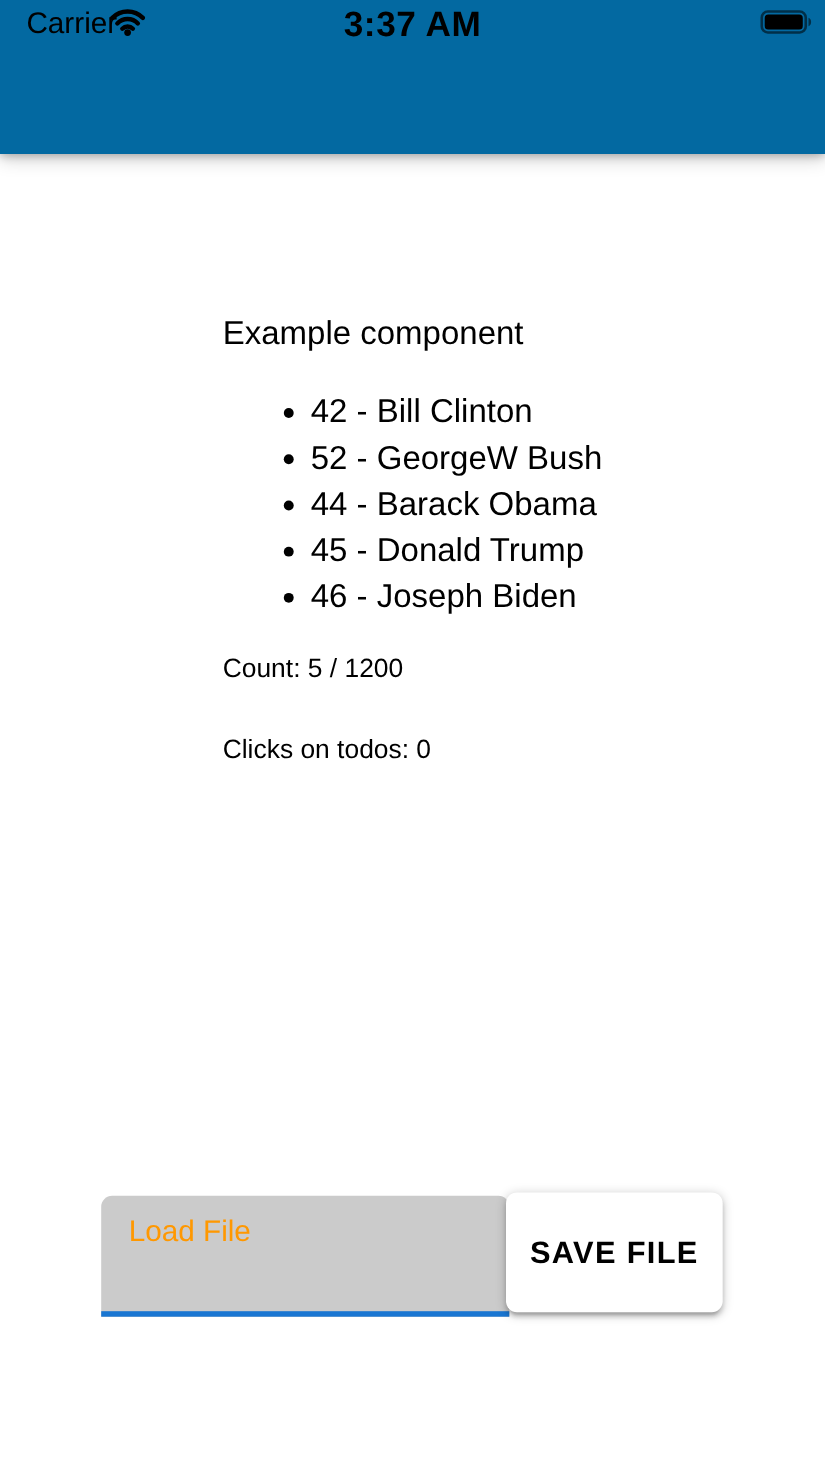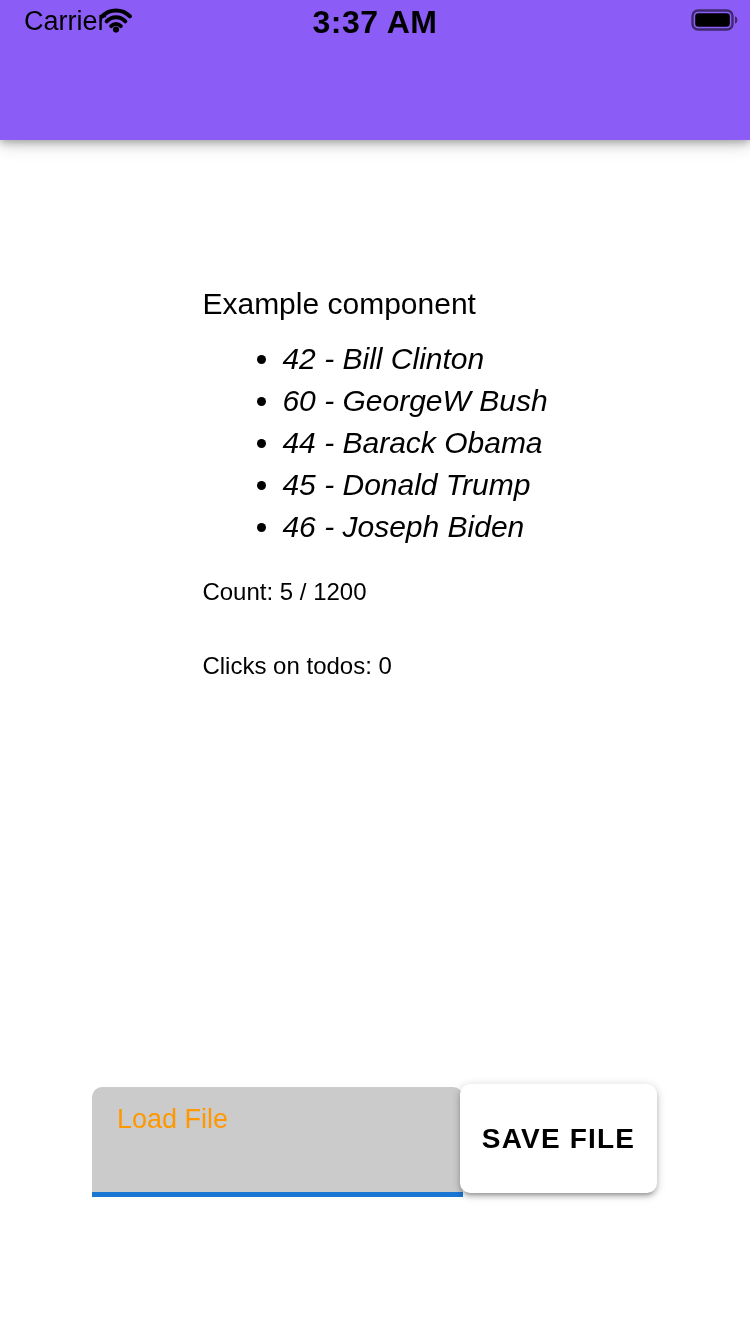--- a/index.html
+++ b/index.html
@@ -5,21 +5,21 @@
   * { box-sizing: border-box; }
   html, body { margin: 0; padding: 0; }
   body {
     width: 750px; height: 1334px; position: relative; overflow: hidden;
     background: #ffffff; font-family: "Liberation Sans", sans-serif; color: #000;
   }
 
   
   .header {
     position: absolute; top: 0; left: 0; width: 750px; height: 140px;
-    background: #8b5cf6; z-index: 10;
+    background: #0369a1; z-index: 10;
     box-shadow: 0 2px 8px rgba(0,0,0,0.28), 0 5px 16px rgba(0,0,0,0.18);
   }
   .status-bar { position: absolute; top: 0; left: 0; right: 0; height: 42px; color: #000; }
   .carrier { position: absolute; left: 24px; top: 6px; font-size: 27px; line-height: 30px; }
   .wifi { position: absolute; left: 100px; top: 8px; }
   .time {
     position: absolute; left: 0; right: 0; top: 7px; text-align: center;
     font-size: 32px; font-weight: 600; letter-spacing: 0.5px; line-height: 30px;
   }
   .battery { position: absolute; right: 12px; top: 9px; }
@@ -38,23 +38,22 @@
   .version {
     position: absolute; right: 24px; top: 76px; font-size: 27px; line-height: 32px;
     font-weight: 400; color: #fff; white-space: nowrap;
   }
 
   
   .content { position: absolute; top: 140px; left: 0; width: 750px; }
   .example { width: fit-content; margin: 146px auto 0 auto; font-size: 30px; }
   .example-title { font-size: 30px; line-height: 36px; }
   .president-list {
-    margin: 16px 0 0 0; padding: 0 0 0 80px; list-style: disc;
+    margin: 32px 0 0 0; padding: 0 0 0 80px; list-style: disc;
     font-size: 30px;
-    font-style: italic;
   }
   .president-list li { line-height: 42px; }
   .stat { font-size: 24px; line-height: 36px; margin: 0 0 38px 0; }
   .stat.first { margin-top: 26px; }
 
   
   .file-field {
     position: absolute; left: 92px; top: 1087px; width: 371px; height: 110px;
     background: #cbcbcb; border-radius: 10px 10px 0 0; cursor: pointer;
   }
@@ -98,21 +97,21 @@
     </span>
   </div>
 
 </div>
 
 <div class="content">
   <div class="example">
     <div class="example-title">Example component</div>
     <ul class="president-list">
         <li>42 - Bill Clinton</li>
-        <li>60 - GeorgeW Bush</li>
+        <li>52 - GeorgeW Bush</li>
         <li>44 - Barack Obama</li>
         <li>45 - Donald Trump</li>
         <li>46 - Joseph Biden</li>
       </ul>
     <p class="stat first">Count: 5 / 1200</p>
     <p class="stat">Clicks on todos: 0</p>
   </div>
 </div>
 
 <div class="file-field">

